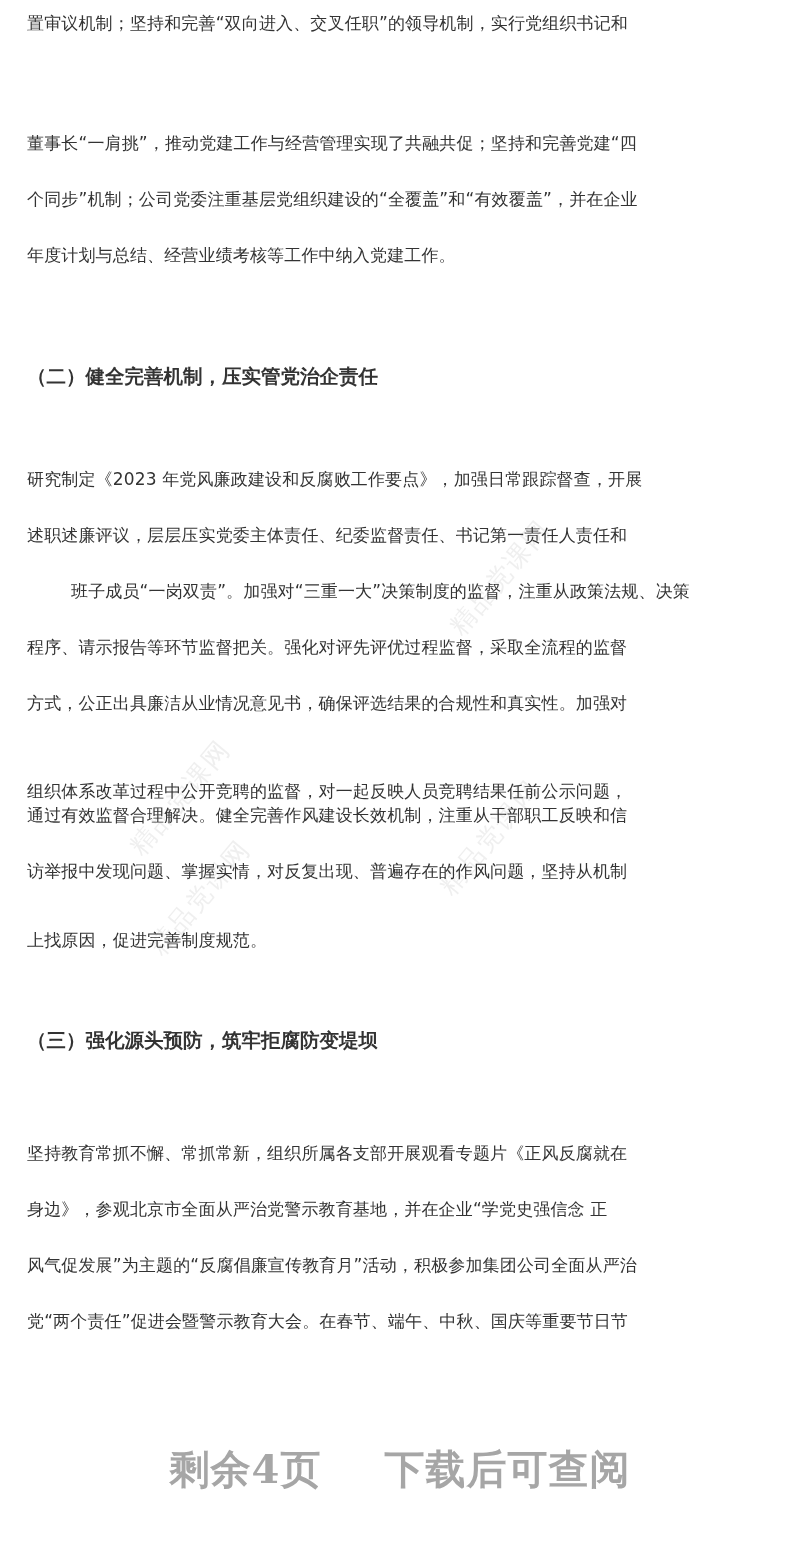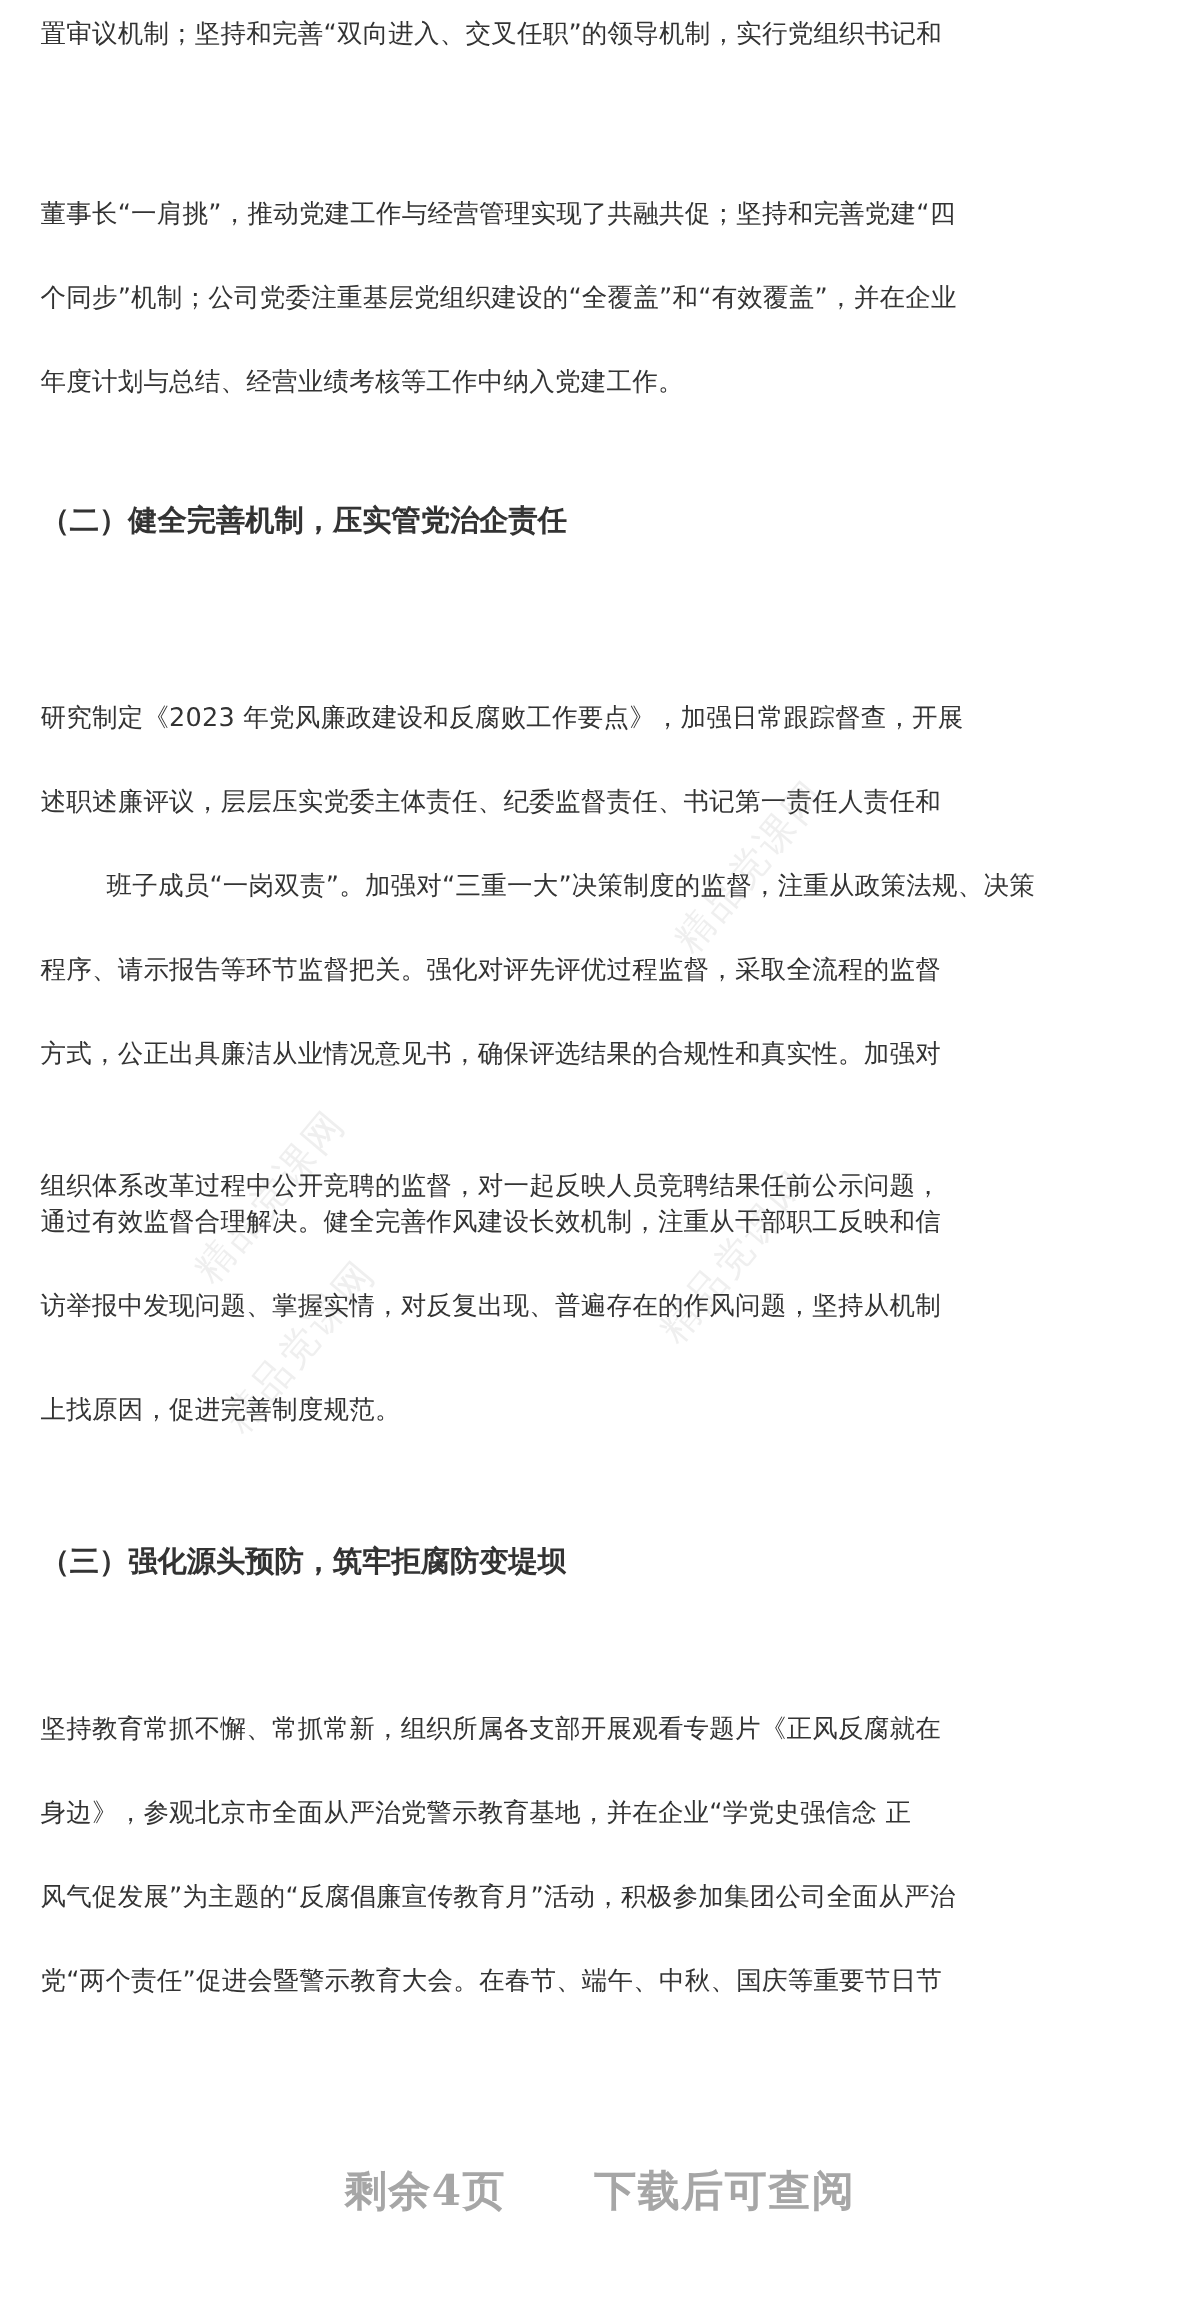--- a/index.html
+++ b/index.html
@@ -2,40 +2,40 @@
 <html><head>
 <meta charset="utf-8">
 <style>
   html, body { margin:0; padding:0; background:#ffffff; }
   body { width:800px; height:1545px; position:relative; overflow:hidden;
          font-family:"DejaVu Sans", "Liberation Sans", sans-serif; color:#333333; }
   .line { position:absolute; left:27px; width:748px; font-size:17px; line-height:26px;
           white-space:nowrap; letter-spacing:0.15px; }
   .heading { position:absolute; left:27px; font-size:19.5px; font-weight:bold; color:#333; line-height:26px; white-space:nowrap; }
   .footer { position:absolute; left:0; width:800px; top:1442px; text-align:center;
-            font-size:28px; font-weight:bold; color:#a6a6a6; letter-spacing:1px;
+            font-size:40px; font-weight:bold; color:#a6a6a6; letter-spacing:1px;
             font-family:"DejaVu Serif", "Liberation Serif", serif; }
   .footer span { margin:0 24px; }
   .wm { position:absolute; font-size:26px; color:rgba(180,180,180,0.22); transform:rotate(-50deg);
         white-space:nowrap; pointer-events:none; letter-spacing:2px; }
 </style>
 </head>
 <body>
 
 <div class="wm" style="left:430px;top:560px;">精品党课网</div>
 <div class="wm" style="left:110px;top:780px;">精品党课网</div>
 <div class="wm" style="left:420px;top:820px;">精品党课网</div>
 <div class="wm" style="left:130px;top:880px;">精品党课网</div>
 
 <div class="line" style="top:10px;">置审议机制；坚持和完善“双向进入、交叉任职”的领导机制，实行党组织书记和</div>
 <div class="line" style="top:130px;">董事长“一肩挑”，推动党建工作与经营管理实现了共融共促；坚持和完善党建“四</div>
 <div class="line" style="top:186px;">个同步”机制；公司党委注重基层党组织建设的“全覆盖”和“有效覆盖”，并在企业</div>
 <div class="line" style="top:242px;">年度计划与总结、经营业绩考核等工作中纳入党建工作。</div>
 
-<div class="heading" style="top:334px;">（二）健全完善机制，压实管党治企责任</div>
+<div class="heading" style="top:364px;font-family:Liberation Serif, serif;">（二）健全完善机制，压实管党治企责任</div>
 <div class="line" style="top:466px;">研究制定《2023 年党风廉政建设和反腐败工作要点》，加强日常跟踪督查，开展</div>
 <div class="line" style="top:522px;">述职述廉评议，层层压实党委主体责任、纪委监督责任、书记第一责任人责任和</div>
 <div class="line" style="top:578px;margin-left:44px;">班子成员“一岗双责”。加强对“三重一大”决策制度的监督，注重从政策法规、决策</div>
 <div class="line" style="top:634px;">程序、请示报告等环节监督把关。强化对评先评优过程监督，采取全流程的监督</div>
 <div class="line" style="top:690px;">方式，公正出具廉洁从业情况意见书，确保评选结果的合规性和真实性。加强对</div>
 <div class="line" style="top:778px;">组织体系改革过程中公开竞聘的监督，对一起反映人员竞聘结果任前公示问题，</div>
 <div class="line" style="top:802px;">通过有效监督合理解决。健全完善作风建设长效机制，注重从干部职工反映和信</div>
 <div class="line" style="top:858px;">访举报中发现问题、掌握实情，对反复出现、普遍存在的作风问题，坚持从机制</div>
 <div class="line" style="top:914px;margin-top:13px;">上找原因，促进完善制度规范。</div>
 

